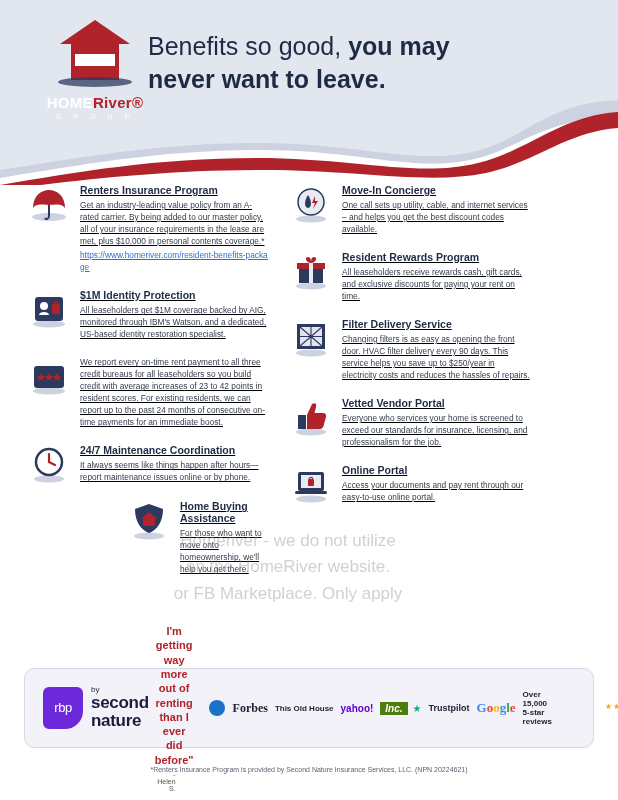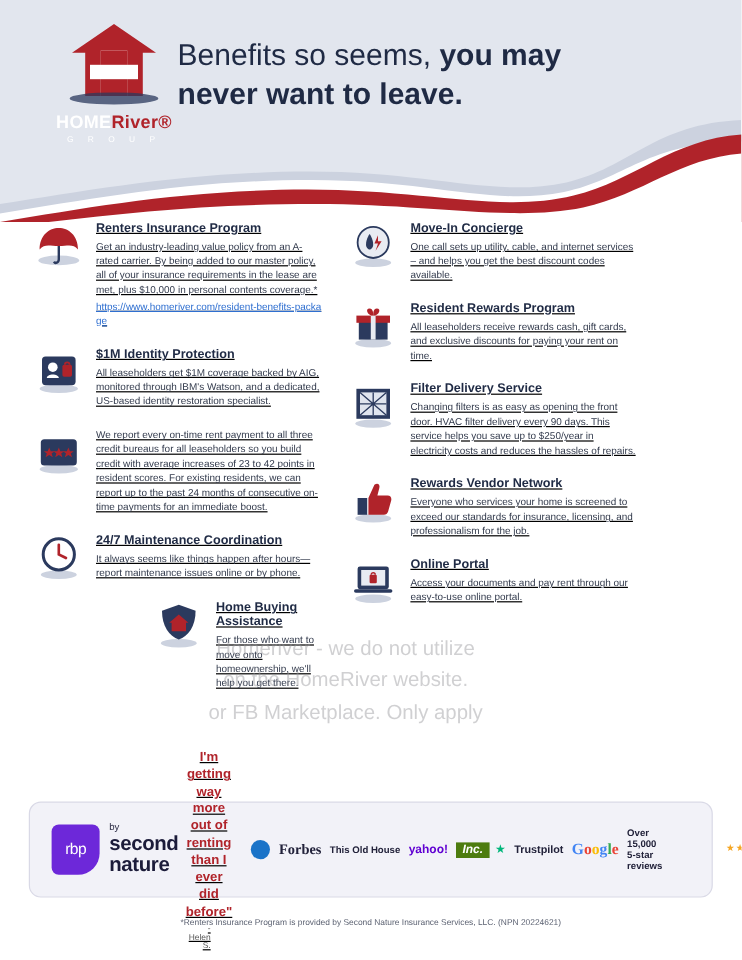--- a/index.html
+++ b/index.html
@@ -154,21 +154,20 @@
     color: #fff; font-size: 13px; font-weight: normal; letter-spacing: -0.5px;
   }
   .sn-text { line-height: 1.05; }
   .sn-by { font-size: 8px; color: #2b2b44; }
   .sn-name { font-size: 17px; font-weight: bold; color: #1c1c3a; letter-spacing: -0.3px; }
 
   .quote-block {
     width: 190px;
     text-align: center;
     padding: 0 6px;
-    text-decoration: underline;
   }
   .quote-text {
     font-size: 11px;
     font-weight: bold;
     color: #b0232a;
     line-height: 1.3;
   }
   .quote-attr {
     font-size: 7px;
     color: #555;
@@ -230,21 +229,21 @@
           <rect x="28" y="24" width="22" height="12" fill="#b0232a"></rect>
           <rect x="28" y="48" width="22" height="14" fill="#b0232a"></rect>
           <ellipse cx="39" cy="64" rx="37" ry="5" fill="#2b3a5e" opacity="0.75"></ellipse>
         </svg>
       </div>
       <div class="logo-wordmark"><span>HOME</span><span class="red">River</span><span class="red">®</span></div>
       <div class="logo-sub">G R O U P</div>
     </div>
 
     <div class="header-title">
-      <span>Benefits so seems, </span><b>you may</b><br>
+      <span>Benefits so good, </span><b>you may</b><br>
       <b>never want to leave.</b>
     </div>
   </div>
 
   <div class="benefits">
 
     <div class="col">
 
       <div class="item">
         <div class="item-icon">
@@ -376,21 +375,21 @@
 
       <div class="item">
         <div class="item-icon">
           <svg viewBox="0 0 42 40" width="42" height="40">
             <ellipse cx="21" cy="35" rx="15" ry="3.5" fill="#ccd2df"></ellipse>
             <rect x="8" y="18" width="8" height="14" fill="#2b3a5e"></rect>
             <path d="M17 18 L22 7 C25 5 27 7 26 10 L24.5 16 L33 16 C35.5 16 36.5 18 36 20 L33.5 29 C33 31 31.5 32 30 32 L17 32 Z" fill="#b0232a"></path>
           </svg>
         </div>
         <div class="item-body">
-          <div class="item-title">Rewards Vendor Network</div>
+          <div class="item-title">Vetted Vendor Portal</div>
           <div class="item-text">Everyone who services your home is screened to exceed our standards for insurance, licensing, and professionalism for the job.</div>
         </div>
       </div>
 
       <div class="item">
         <div class="item-icon">
           <svg viewBox="0 0 42 40" width="42" height="40">
             <ellipse cx="21" cy="35" rx="15" ry="3.5" fill="#ccd2df"></ellipse>
             <rect x="8" y="8" width="26" height="19" rx="2" fill="#2b3a5e"></rect>
             <rect x="11" y="11" width="20" height="13" fill="#e8ebf2"></rect>

